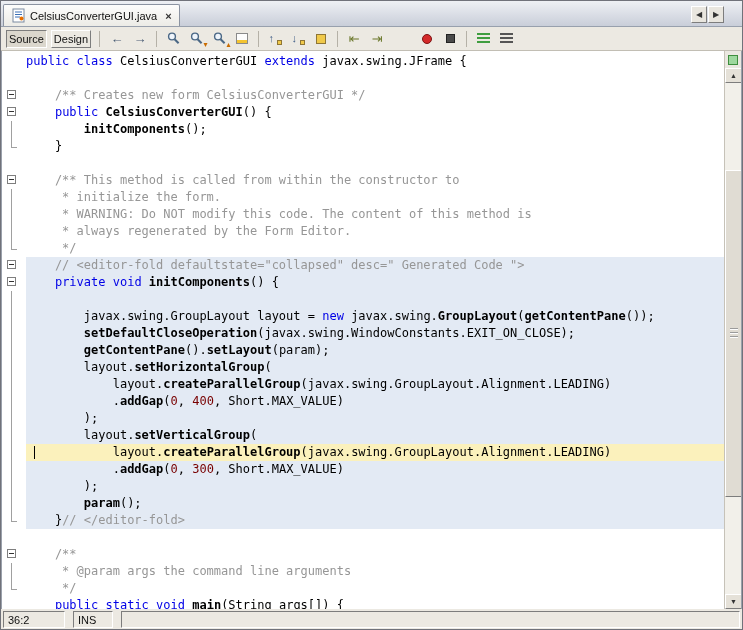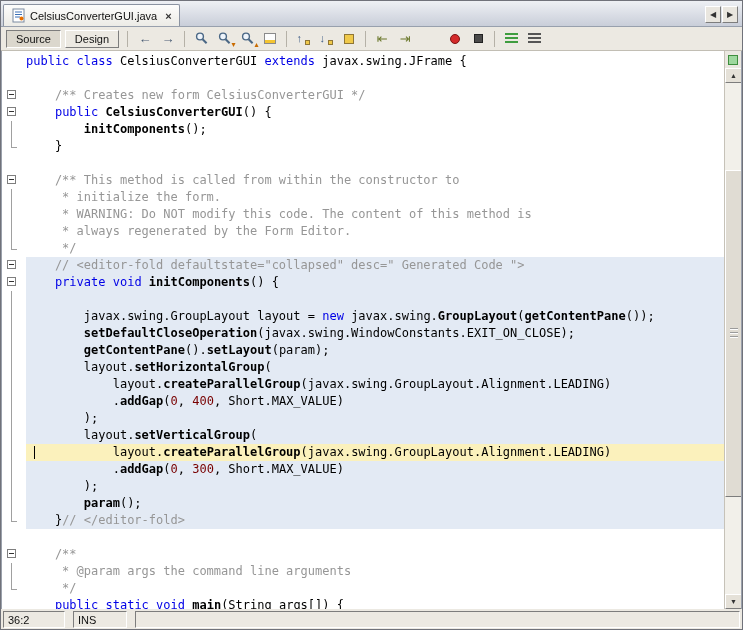--- a/index.html
+++ b/index.html
@@ -1,30 +1,30 @@
 <!DOCTYPE html>
 <html style="--keyword: #0000e6; --comment: #969696; --number: #780000; --guard_bg: #e3eaf4; --current_line_bg: #fbf1bc;"><head>
 <meta charset="utf-8">
 <style>
   *{box-sizing:border-box;margin:0;padding:0}
   html,body{margin:0;padding:0}
   body{font-family:"Liberation Sans",sans-serif;width:743px;height:630px;background:#fff}
   .app{width:743px;height:630px;border:1px solid #70727a;display:flex;flex-direction:column;background:#ece9e2;overflow:hidden}
 
   
-  .tabbar{height:26px;flex:none;display:flex;align-items:flex-end;background:linear-gradient(#eef0f4,#c9ced9);border-bottom:1px solid #98a0ad;padding:2px 3px 0 2px}
+  .tabbar{height:26px;flex:none;display:flex;align-items:flex-end;background:linear-gradient(#eef0f4,#c9ced9);border-bottom:1px solid #98a0ad;padding:2px 17px 0 2px}
   .tab{display:flex;align-items:center;gap:4px;height:22px;padding:0 7px;background:linear-gradient(#fdfdfc,#ecebe6);border:1px solid #8b93a1;border-bottom:none;font-size:11px;color:#111;border-radius:2px 2px 0 0}
   .ticon svg{display:block}
   .tclose{margin-left:4px;font-size:11px;font-weight:bold;color:#333;cursor:pointer}
   .tspacer{flex:1}
   .tscroll{width:16px;height:17px;margin:0 1px 3px 0;font-size:8px;color:#333;background:#e9e6df;border:1px solid;border-color:#fff #7d7d7d #7d7d7d #fff;display:flex;align-items:center;justify-content:center}
 
   
   .toolbar{height:24px;flex:none;display:flex;align-items:center;padding:2px 5px;gap:2px;background:#ece9e2;border-bottom:1px solid #c2beb4}
-  .vbtn{font-size:11px;padding:2px 9px;margin-right:2px;background:#ece9e2;border:1px solid;border-color:#fff #7d7d7d #7d7d7d #fff;color:#111;cursor:pointer}
+  .vbtn{font-size:11px;padding:2px 2px;margin-right:2px;background:#ece9e2;border:1px solid;border-color:#fff #7d7d7d #7d7d7d #fff;color:#111;cursor:pointer}
   .vbtn.sel{background:#dbd7cd;border-color:#7d7d7d #fff #fff #7d7d7d}
   #tbicons{display:flex;align-items:center;gap:1px}
   .tbtn{width:22px;height:20px;background:transparent;border:1px solid transparent;display:flex;align-items:center;justify-content:center;position:relative;padding:0}
   .icon{display:flex;align-items:center;justify-content:center;position:relative}
   .ig{font-size:13px;line-height:1}
   .magx{position:absolute;right:-4px;bottom:-3px;font-size:8px;color:#c96b00}
   .tsep{width:1px;height:16px;background:#b5b1a7;margin:0 4px}
   .tgap{width:26px}
   .i-hl{width:12px;height:11px;border:1px solid #8a8a8a;background:linear-gradient(#fdfdfd 0 6px,#f4c430 6px 100%);display:block}
   .i-bm{width:10px;height:10px;background:#f0c94a;border:1px solid #8f7636;display:block}
@@ -59,21 +59,21 @@
   .sb{flex:1;width:17px;display:flex;flex-direction:column;align-self:stretch}
   .sb-btn{height:15px;width:17px;font-size:7px;color:#333;background:#e5e1d8;border:1px solid;border-color:#fff #7d7d7d #7d7d7d #fff;display:flex;align-items:center;justify-content:center;flex:none;padding:0}
   .sb-track{flex:1;position:relative;background:#f2f0ea}
   .sb-thumb{position:absolute;left:0;right:0;top:17%;height:64%;background:#e0dcd3;border:1px solid;border-color:#fff #7d7d7d #7d7d7d #fff;display:flex;align-items:center;justify-content:center}
   .grip{width:8px;height:11px;background:repeating-linear-gradient(to bottom,#9b9b9b 0 1px,#fdfdfd 1px 2px,transparent 2px 4px)}
 
   
   .statusbar{height:20px;flex:none;display:flex;gap:8px;align-items:stretch;padding:2px 2px 1px;background:#ece9e2;font-size:11px;color:#111}
   .scell{border:1px solid;border-color:#7d7d7d #fff #fff #7d7d7d;padding:1px 4px;display:flex;align-items:center;background:#ece9e2}
   .scell.pos{width:62px}
-  .scell.mode{width:54px}
+  .scell.mode{width:40px}
   .scell.rest{flex:1}
 </style>
 </head>
 <body>
 
 <div class="app">
 
   <div class="tabbar">
     <div class="tab">
       <span class="ticon">

